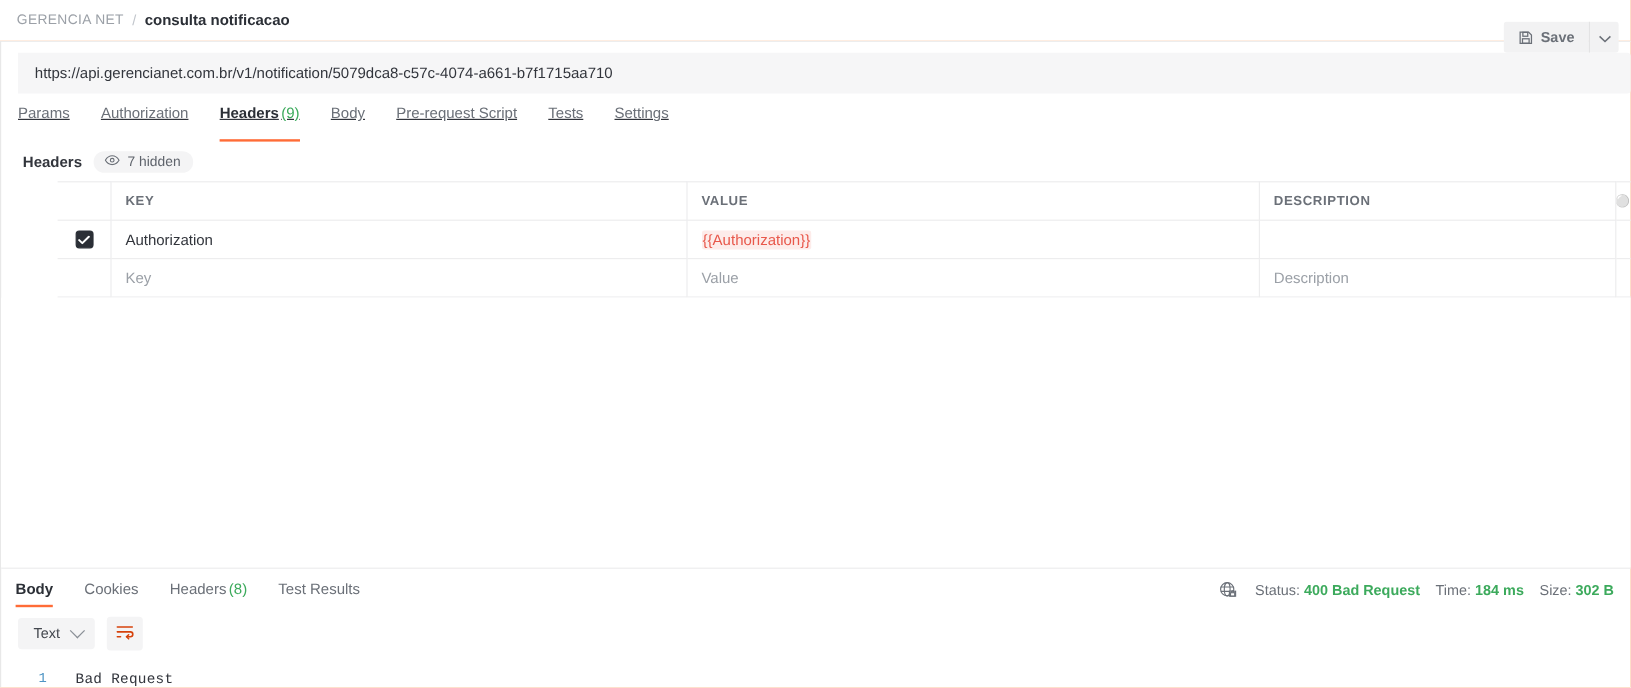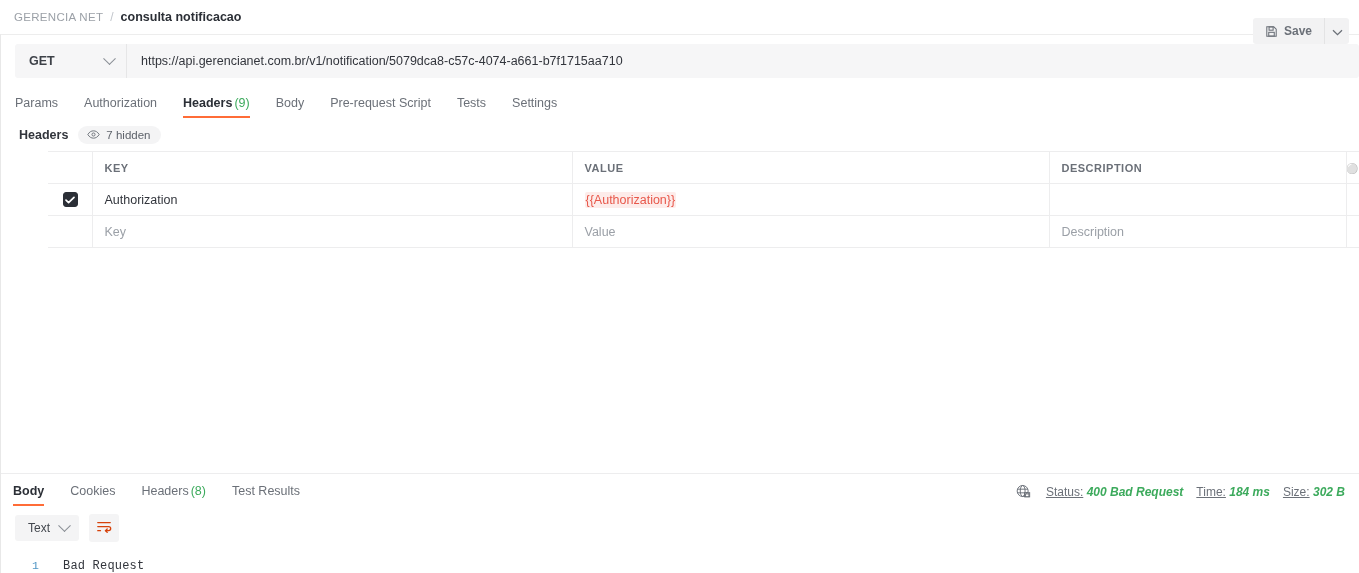--- a/index.html
+++ b/index.html
@@ -141,25 +141,25 @@
     display: inline-block;
     width: 9px; height: 9px;
     border-right: 1.4px solid #8a8f96;
     border-bottom: 1.4px solid #8a8f96;
     transform: rotate(45deg) translate(-2px, -2px);
   }
 
   
   .req-tabs {
     display: flex;
-    align-items: flex-end;
     padding: 0 0 0 14px;
     height: 31px;
     flex: 0 0 31px;
     gap: 0;
+    text-decoration: underline;
   }
   .tab {
     position: relative;
     padding: 0 13px 8px 13px;
     font-size: 12.5px;
     color: #6b7078;
     cursor: pointer;
     line-height: 14px;
     white-space: nowrap;
   }
@@ -297,22 +297,22 @@
   }
   .resp-tabs { display: flex; align-items: flex-end; }
   .resp-meta {
     margin-left: auto;
     display: flex;
     align-items: center;
     gap: 13px;
     font-size: 12px;
     padding-bottom: 7px;
   }
-  .meta-label { color: #6b7078; text-decoration: underline; }
-  .meta-val { color: #3caa5c; font-weight: bold; font-style: italic; }
+  .meta-label { color: #6b7078; }
+  .meta-val { color: #3caa5c; font-weight: bold; }
   .globe-icon { display: flex; align-items: center; margin-right: 2px; }
 
   .resp-toolbar {
     display: flex;
     align-items: center;
     gap: 8px;
     padding: 9px 0 9px 14px;
     height: 44px;
   }
   .seg {
@@ -410,24 +410,20 @@
             </svg>
           </span>
         </button>
       </div>
     </div>
   </div>
 
   <div class="content">
 
     <div class="urlrow">
-      <div class="method-box">
-        <span class="method-label">GET</span>
-        <span class="caret"></span>
-      </div>
       <div class="url-box">
         <span class="url-text">https://api.gerencianet.com.br/v1/notification/5079dca8-c57c-4074-a661-b7f1715aa710</span>
       </div>
     </div>
 
     <div class="req-tabs">
       <div class="tab">
         <span>Params</span>
       </div>
       <div class="tab">

